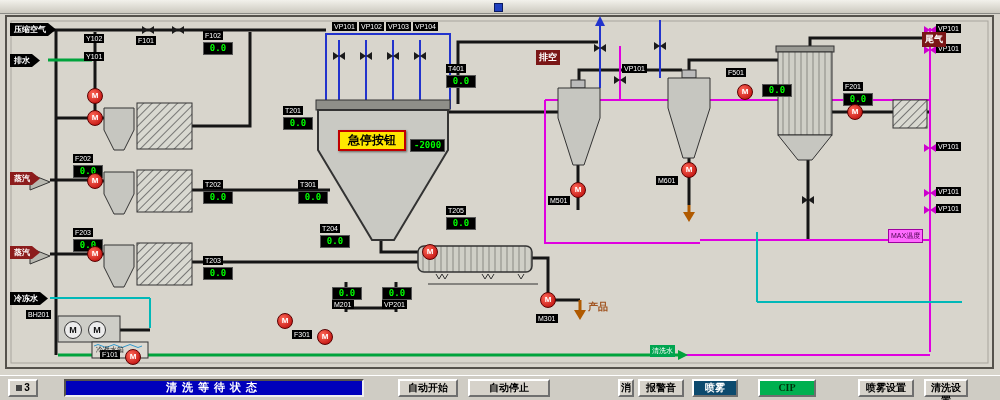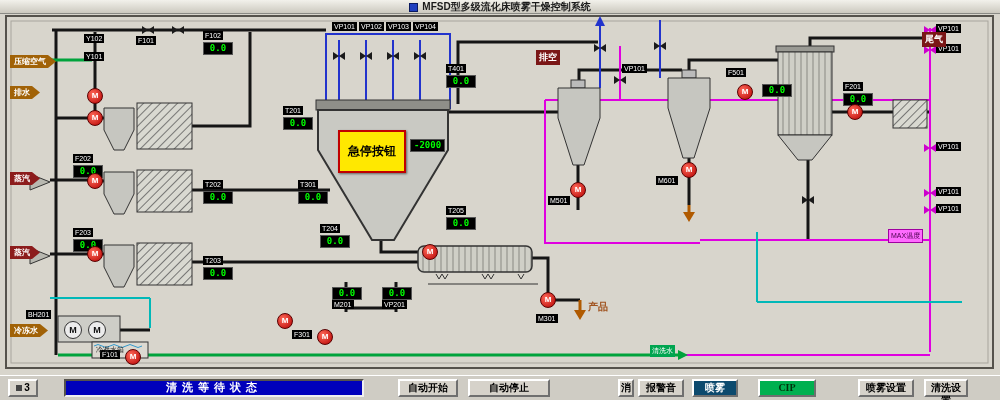--- a/index.html
+++ b/index.html
@@ -16,29 +16,29 @@
   #schematic{position:absolute;top:13px;left:0;right:0;bottom:24px;background:#d8d5cc;z-index:1;}
   #pipes{position:absolute;top:0;left:0;z-index:2;}
   #overlay{position:absolute;top:0;left:0;width:1000px;height:400px;z-index:5;}
   .it{position:absolute;white-space:nowrap;}
   .tag{background:#000;color:#fff;font-size:7px;line-height:9px;padding:0 2px;letter-spacing:0;}
   .disp{background:#000;color:#00ff00;font-size:9px;line-height:11px;padding:0 3px;min-width:22px;
         font-family:"DejaVu Sans Mono","Liberation Mono",monospace;border:1px solid #555;
         font-weight:bold;text-align:center;}
   .inlet-g,.inlet-r{color:#fff;font-size:8px;line-height:13px;padding:0 10px 0 4px;font-weight:bold;
         clip-path:polygon(0 0,calc(100% - 8px) 0,100% 50%,calc(100% - 8px) 100%,0 100%);}
-  .inlet-g{background:#a16207;margin-top:32px;}
+  .inlet-g{background:#000000;}
   .inlet-r{background:#8c1c1c;}
   .fan{width:14px;height:14px;margin:-8px 0 0 -8px;border-radius:50%;
        background:radial-gradient(circle at 35% 35%,#ff6a5a,#b40000);color:#fff;font-size:8px;
        line-height:14px;text-align:center;font-weight:bold;border:1px solid #5a0000;}
   .motor{width:16px;height:16px;margin:-9px 0 0 -9px;border-radius:50%;background:#ececec;
        border:1px solid #333;color:#111;font-size:9px;line-height:16px;text-align:center;font-weight:bold;}
   .estop{background:#ffe800;border:2px solid #c00000;color:#000;font-size:12px;font-weight:bold;
-       padding:11px 8px;z-index:7;box-shadow:1px 1px 2px rgba(0,0,0,.5);}
+       padding:0 8px;z-index:7;box-shadow:1px 1px 2px rgba(0,0,0,.5);}
   .lbl-dark{background:#7a1616;color:#fff;font-size:9px;padding:1px 3px;font-weight:bold;}
   .lbl-magenta{background:#ff6bff;color:#47004a;font-size:7px;padding:1px 2px;border:1px solid #a000a0;}
   .lbl-green{background:#00a550;color:#fff;font-size:7px;padding:1px 2px;}
   .txt-brown{color:#a0521d;font-size:10px;font-weight:bold;}
   .txt-plain{color:#222;font-size:7px;}
   
   #watermark{position:absolute;left:66px;top:74px;z-index:20;font-size:30px;font-weight:bold;color:#ff0000;
        white-space:nowrap;pointer-events:none;letter-spacing:1px;
        text-shadow:-2px -2px 0 #fff,2px -2px 0 #fff,-2px 2px 0 #fff,2px 2px 0 #fff,
                    -2px 0 0 #fff,2px 0 0 #fff,0 -2px 0 #fff,0 2px 0 #fff;}
@@ -55,21 +55,21 @@
        border:2px solid;border-color:#55524c #efefef #efefef #55524c;color:#fff;font-size:11px;
        line-height:13px;text-align:center;font-weight:bold;letter-spacing:5px;box-sizing:border-box;}
   #btn-page .pgicon{display:inline-block;width:6px;height:6px;background:#444;margin-right:2px;}
 </style>
 </head>
 <body>
 
 <div id="root">
 
   <div id="titlebar">
-    <span class="winicon"></span><span>MFSD型多级流化床喷雾干燥控制系统</span>
+    <span class="winicon"></span>
   </div>
 
   <div id="schematic"></div>
 
   <svg id="pipes" width="1000" height="400">
     <defs>
       <pattern id="hatch" width="6" height="6" patternTransform="rotate(45)" patternUnits="userSpaceOnUse">
         <rect width="6" height="6" fill="#d9d9d1"></rect>
         <line x1="0" y1="0" x2="0" y2="6" stroke="#555" stroke-width="1.5"></line>
       </pattern>

